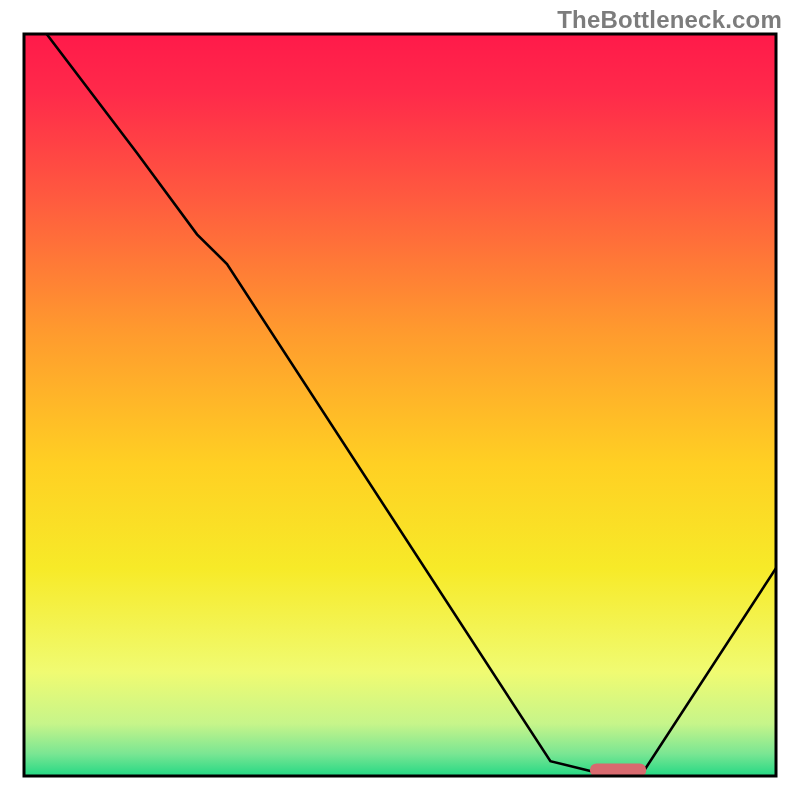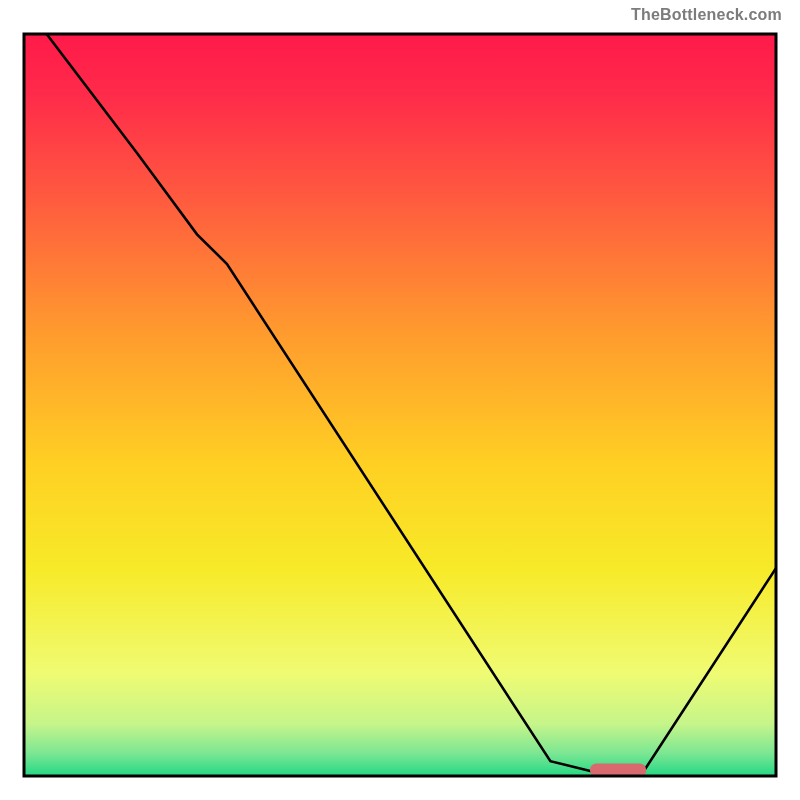--- a/index.html
+++ b/index.html
@@ -12,21 +12,21 @@
   }
   .chart-container {
     position: relative;
     width: 800px;
     height: 800px;
   }
   .watermark {
     position: absolute;
     top: 6px;
     right: 18px;
-    font-size: 16px;
+    font-size: 24px;
     font-weight: 600;
     color: #7c7c7c;
     letter-spacing: 0.2px;
     z-index: 5;
   }
   svg.plot {
     position: absolute;
     left: 0;
     top: 0;
     width: 800px;

